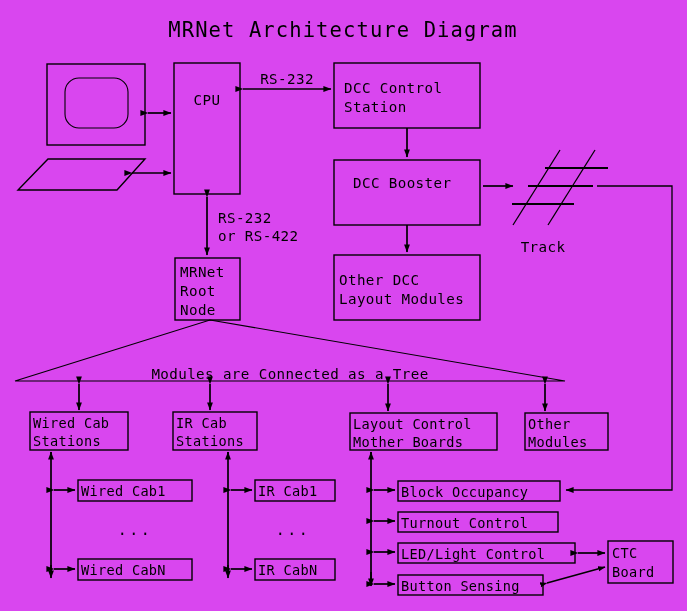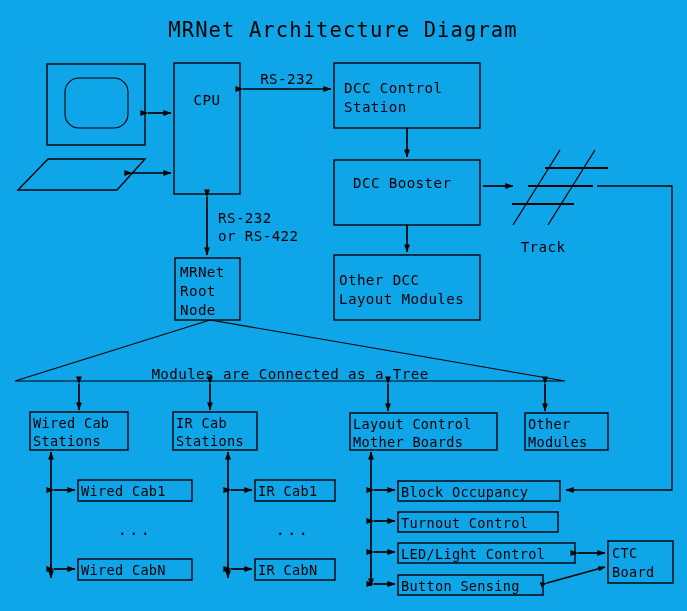--- a/index.html
+++ b/index.html
@@ -4,21 +4,21 @@
 <style>
   html, body {
     margin: 0;
     padding: 0;
     background: #ffffff;
   }
   #diagram-root {
     position: relative;
     width: 687px;
     height: 611px;
-    background: #0ea5e9;
+    background: #d946ef;
     font-family: "DejaVu Sans Mono", "Liberation Mono", monospace;
     overflow: hidden;
   }
   svg#canvas {
     position: absolute;
     top: 0;
     left: 0;
     width: 687px;
     height: 611px;
   }

